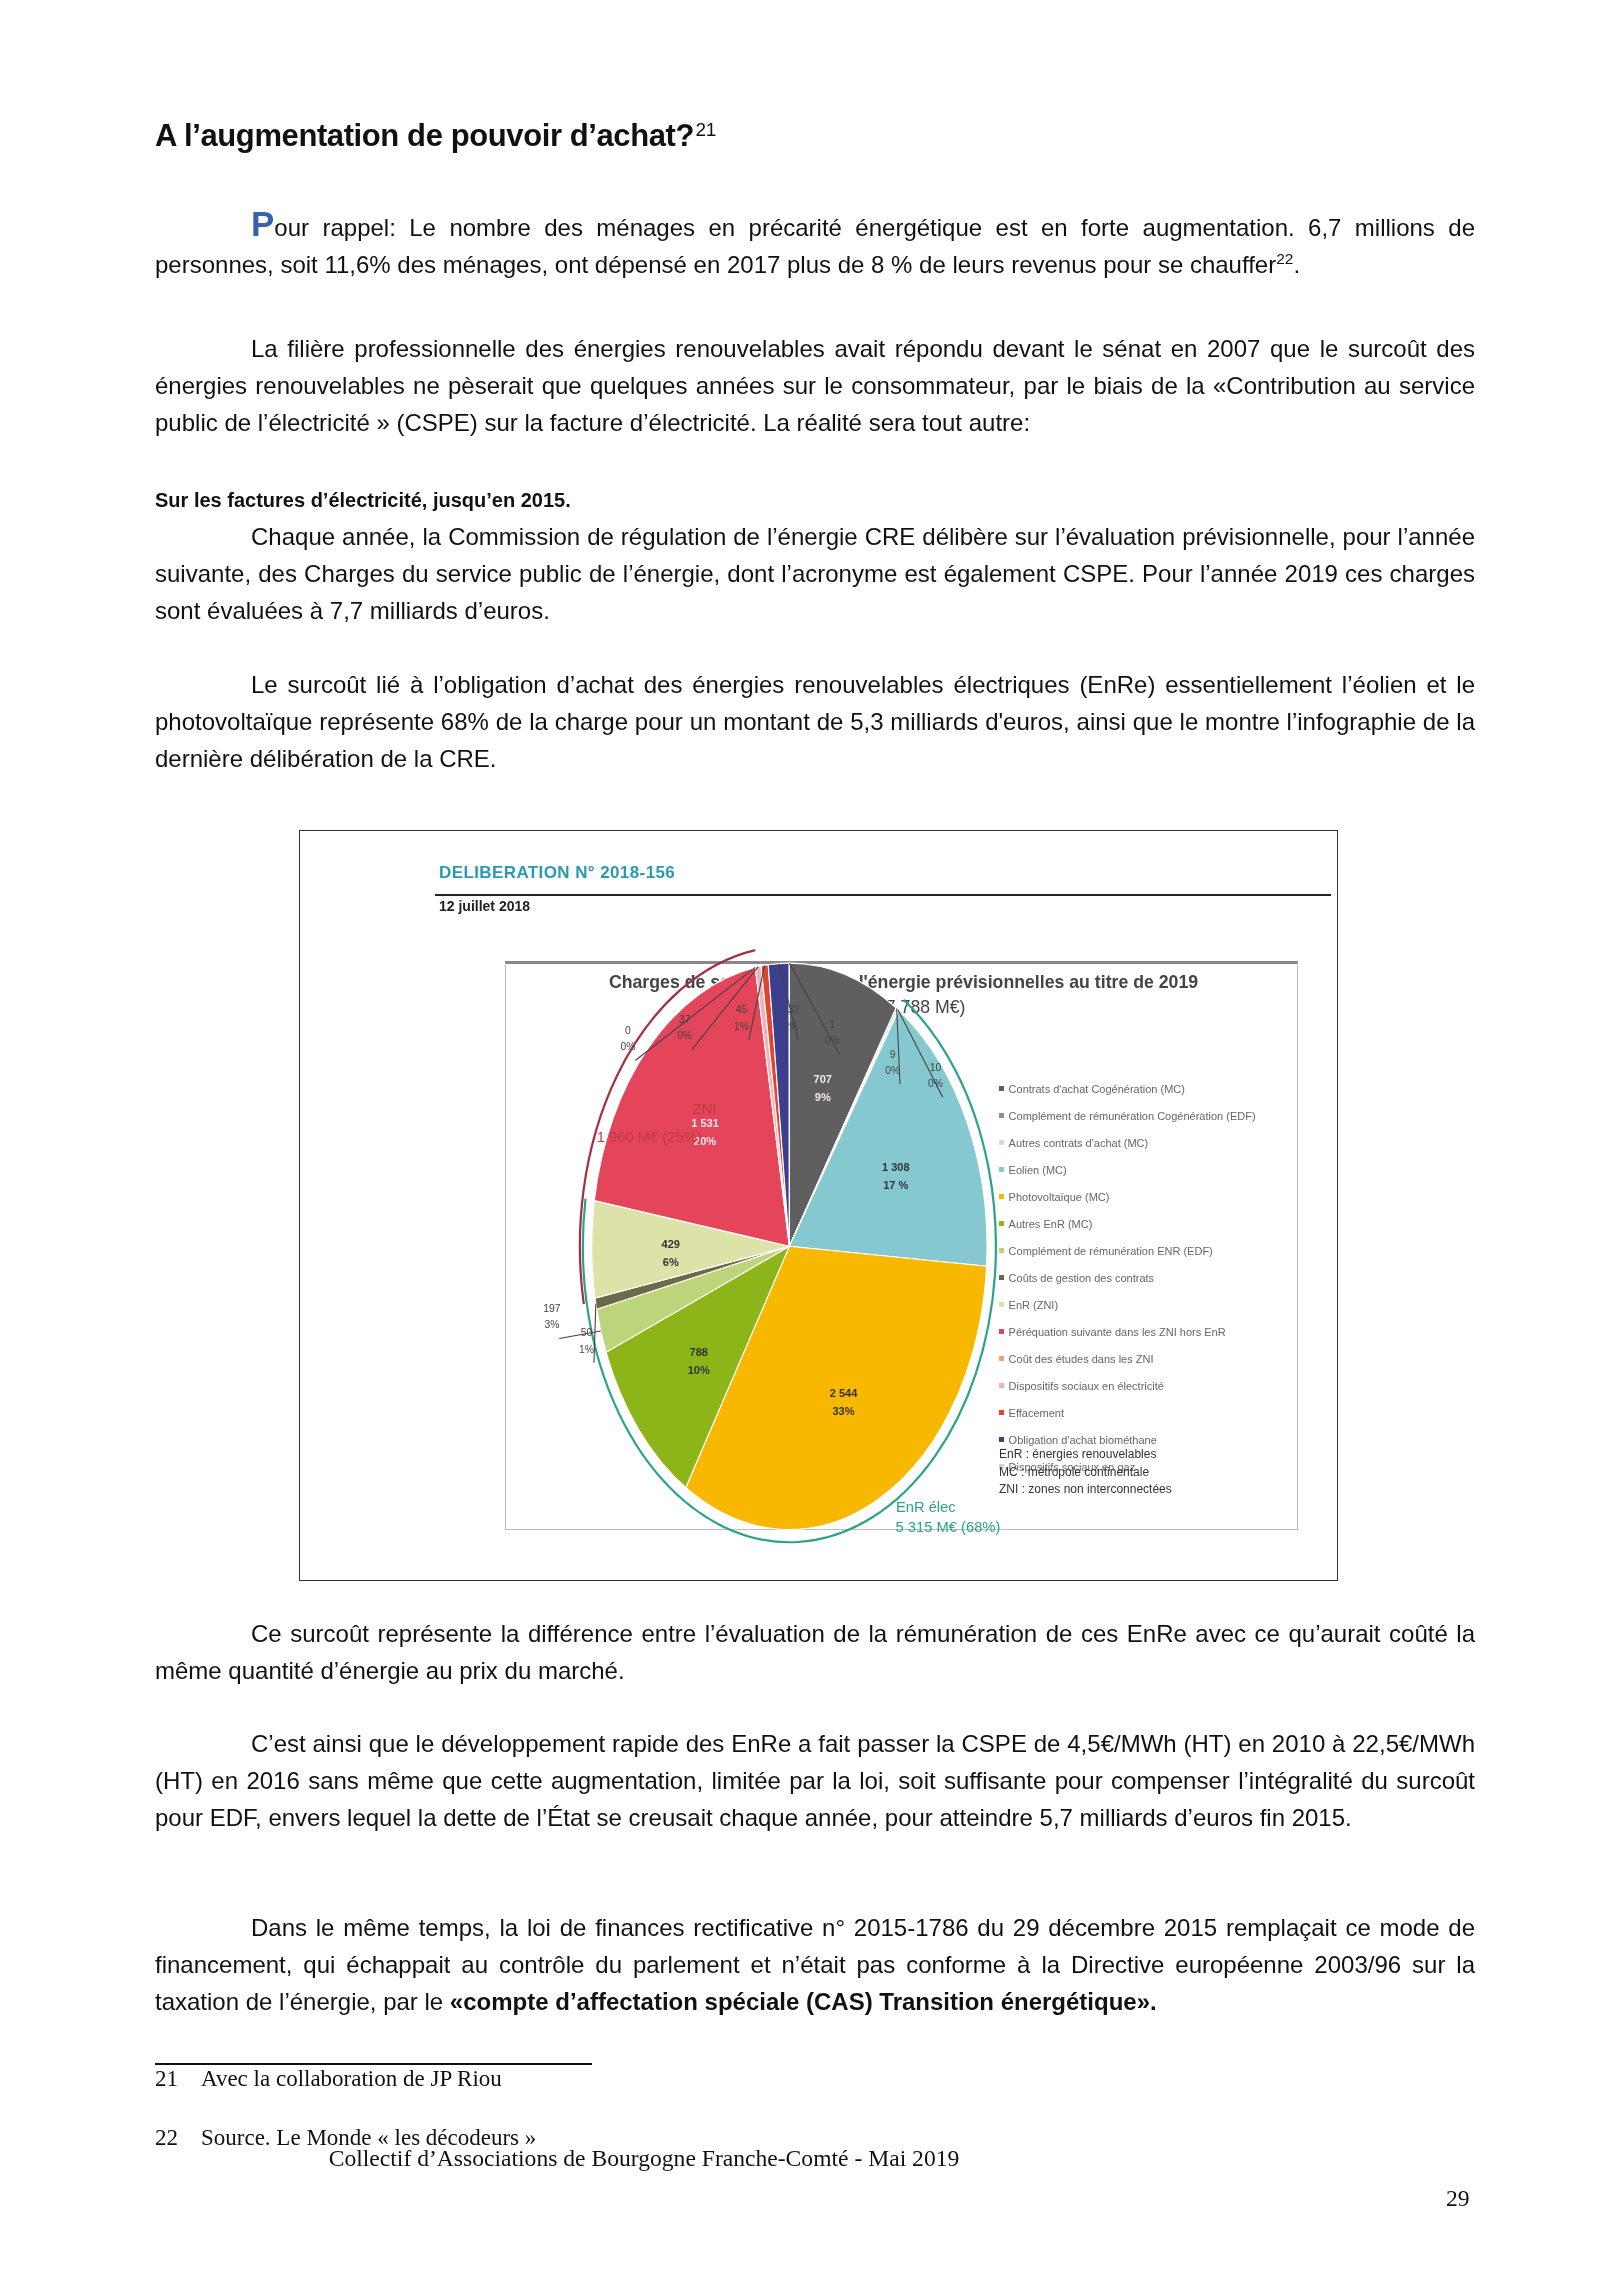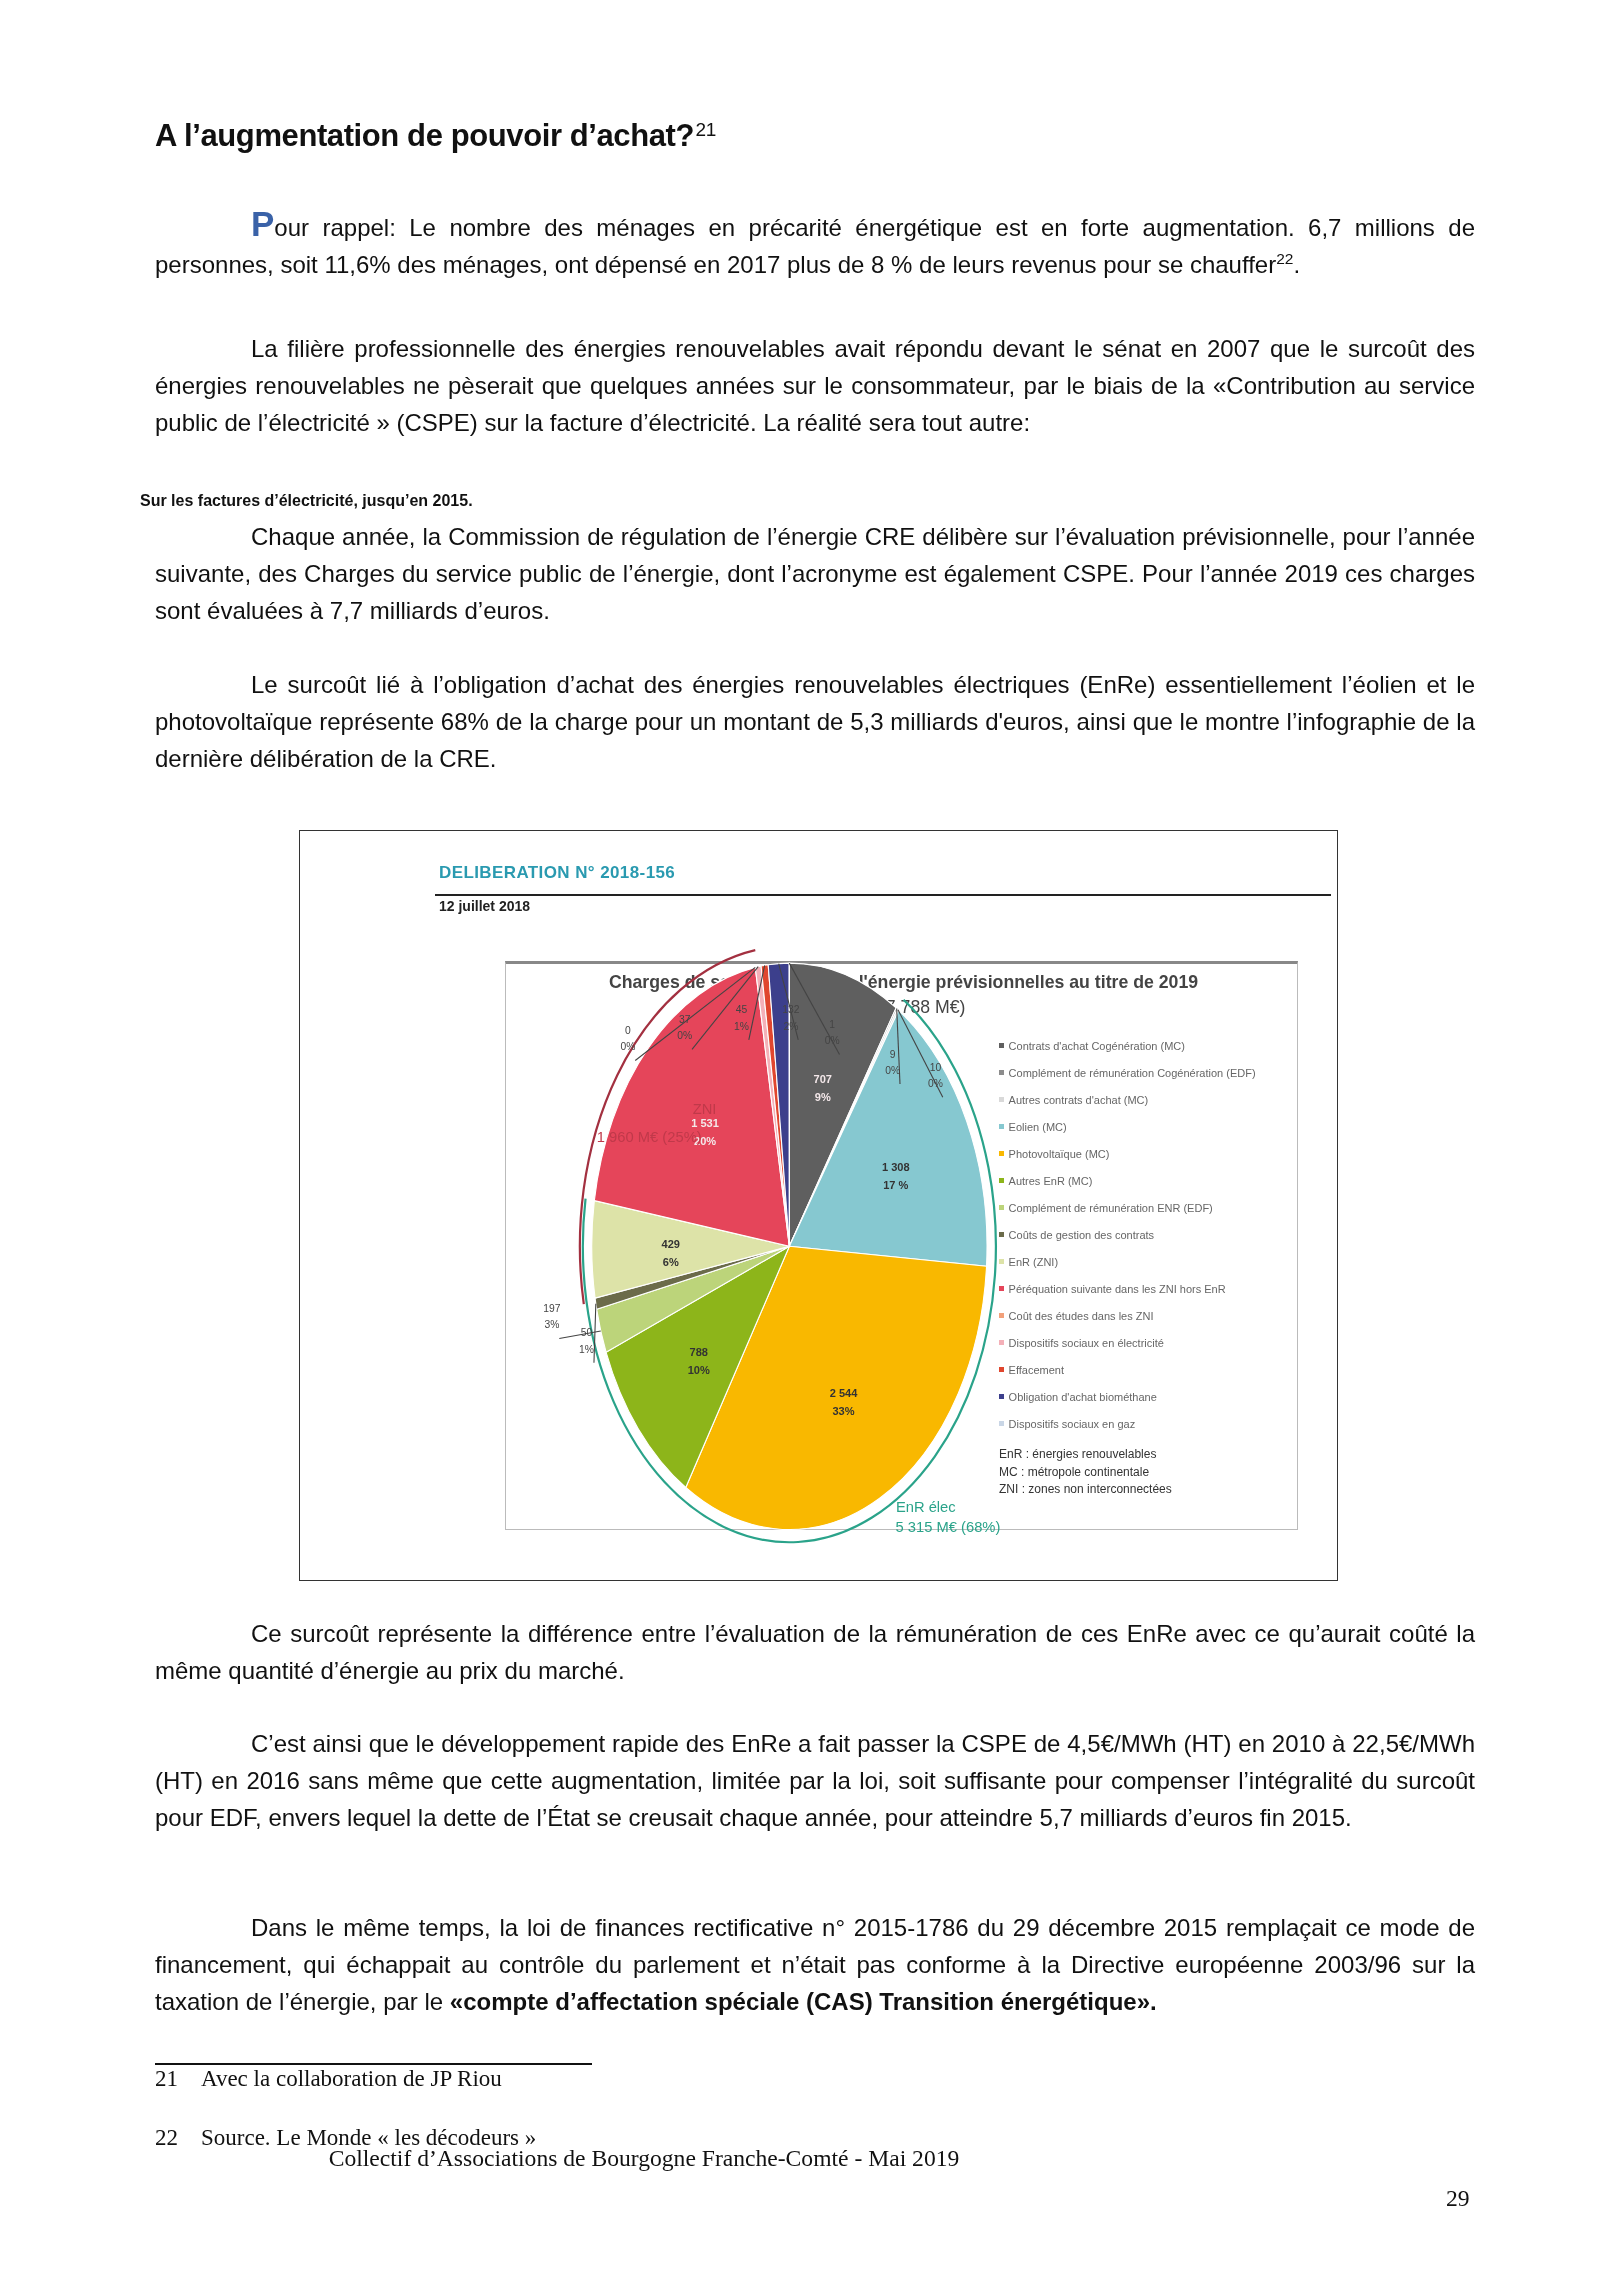--- a/index.html
+++ b/index.html
@@ -5,30 +5,30 @@
   html, body { margin:0; padding:0; background:#fff; }
   body { width:1623px; height:2295px; position:relative; overflow:hidden;
          font-family:"Liberation Sans", "DejaVu Sans", sans-serif; color:#111; }
   .abs { position:absolute; }
   .heading { left:155px; top:118px; font-size:31px; font-weight:bold; letter-spacing:-0.4px; }
   .heading sup { font-size:19px; font-weight:normal; vertical-align:10.3px; margin-left:1.5px; }
   .para { left:155px; width:1320px; font-size:24px; line-height:37px; text-align:justify; }
   .para .indent { display:inline-block; width:96px; }
   .dropcap { color:#3a62a8; font-size:35px; font-weight:bold; line-height:29.5px; }
   .para sup { font-size:15.5px; vertical-align:8.9px; line-height:0; }
-  .boldline { left:140px; top:482px; font-size:16px; font-weight:bold; line-height:37px; }
+  .boldline { left:155px; top:482px; font-size:20px; font-weight:bold; line-height:37px; }
   .strong { font-weight:bold; }
   .figure { left:299px; top:830px; width:1039px; height:751px; border:1.5px solid #333; box-sizing:border-box; background:#fff; }
   .delib { left:439px; top:863px; font-size:17px; font-weight:bold; color:#2a9ab0; letter-spacing:0.4px;text-align:center; }
   .delib-rule { left:435px; top:894px; width:896px; height:2.2px; background:#222; }
   .delib-date { left:439px; top:898px; font-size:14px; font-weight:bold; color:#222; }
   .chart-frame { left:505px; top:961px; width:793px; height:569px; border:1.5px solid #bbb; border-top:3px solid #888; box-sizing:border-box; }
   .chart-title { left:516px; top:971px; width:775px; text-align:center; font-size:17.7px; color:#444; font-weight:bold; line-height:23.6px; }
   .chart-sub { left:516px; top:996px; width:775px; text-align:center; font-size:17.7px; color:#444; line-height:23.6px; }
-  .legend { left:999px; top:1032px; font-size:11px; color:#666; }
+  .legend { left:999px; top:1075px; font-size:11px; color:#666; }
   .legend-item { height:27px; display:flex; align-items:center; white-space:nowrap; }
   .legend-swatch { display:inline-block; width:5.2px; height:5.2px; margin-right:4.4px; }
   .gloss { left:999px; top:1446px; font-size:12px; color:#333; line-height:17.7px; }
   .footnote-rule { left:155px; top:2063px; width:437px; height:2.2px; background:#111; }
   .footnote { left:155px; font-family:"Liberation Serif", serif; font-size:23px; line-height:28px; }
   .footnote .num { display:inline-block; width:46px; }
   .footer { left:0; width:1288px; top:2145px; text-align:center; font-family:"Liberation Serif", serif; font-size:23.6px; padding-left:0; }
   .pageno { left:1446px; top:2185px; font-family:"Liberation Serif", serif; font-size:23.6px; }
   svg text { font-family:"Liberation Sans", sans-serif; }
 </style>

